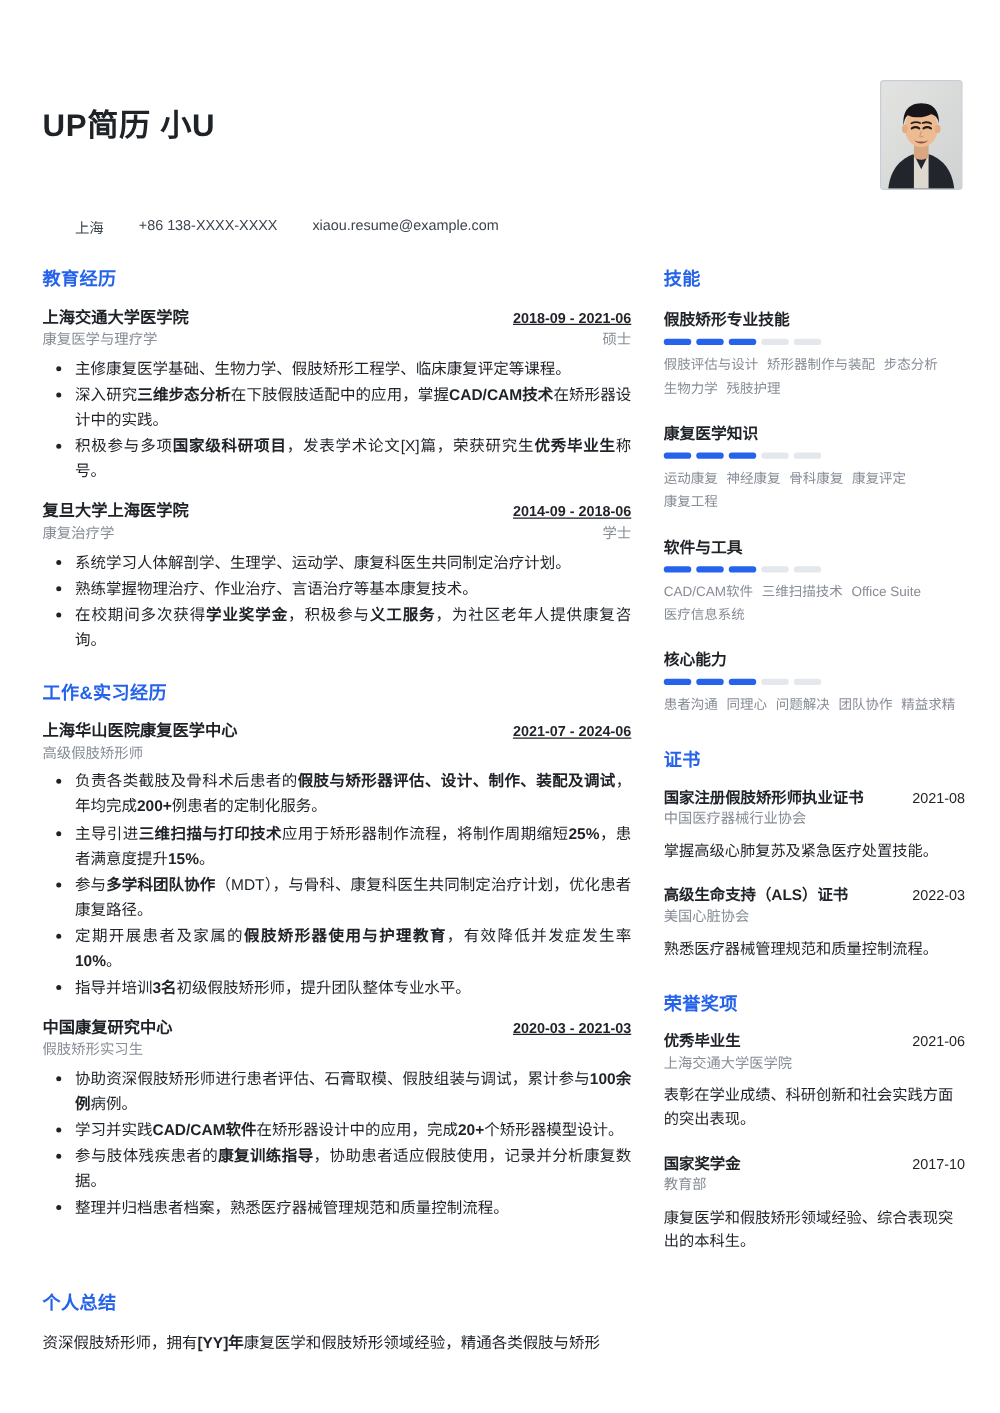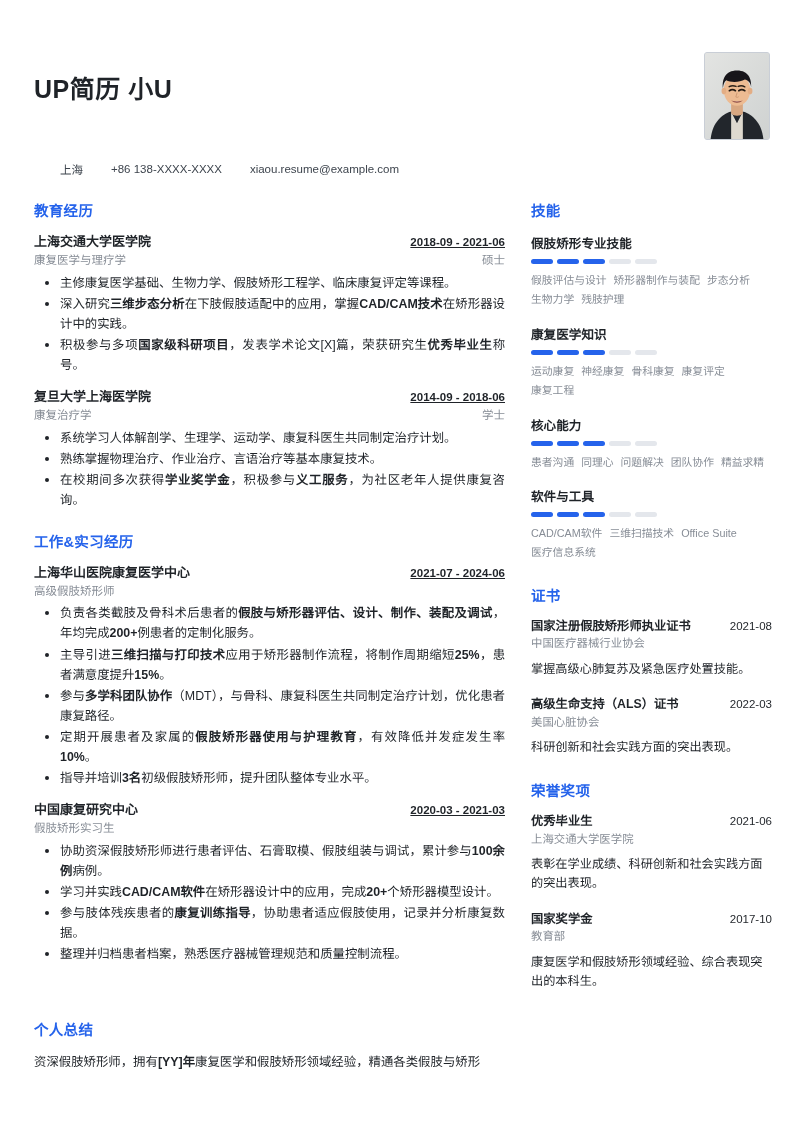--- a/index.html
+++ b/index.html
@@ -13,21 +13,21 @@
     height: 1130px;
     overflow: hidden;
     font-family: "Liberation Sans", "DejaVu Sans", sans-serif;
     color: #1f2328;
     -webkit-font-smoothing: antialiased;
   }
   .page {
     width: 800px;
     height: 1130px;
     position: relative;
-    padding: 0 26px;
+    padding: 12px 26px;
     overflow: hidden;
   }
 
   
   .header {
     display: flex;
     align-items: flex-start;
     justify-content: space-between;
     padding-top: 52px;
   }
@@ -379,40 +379,40 @@
               <div class="meter">
                 <i class="on"></i>
                 <i class="on"></i>
                 <i class="on"></i>
                 <i></i>
                 <i></i>
               </div>
               <div class="tags"><span>运动康复</span><span>神经康复</span><span>骨科康复</span><span>康复评定</span><span>康复工程</span></div>
             </div>
             <div class="skill">
+              <div class="skill-name">软件与工具</div>
+              <div class="meter">
+                <i class="on"></i>
+                <i class="on"></i>
+                <i class="on"></i>
+                <i></i>
+                <i></i>
+              </div>
+              <div class="tags"><span>CAD/CAM软件</span><span>三维扫描技术</span><span>Office Suite</span><span>医疗信息系统</span></div>
+            </div>
+            <div class="skill">
               <div class="skill-name">核心能力</div>
               <div class="meter">
                 <i class="on"></i>
                 <i class="on"></i>
                 <i class="on"></i>
                 <i></i>
                 <i></i>
               </div>
               <div class="tags"><span>患者沟通</span><span>同理心</span><span>问题解决</span><span>团队协作</span><span>精益求精</span></div>
-            </div>
-            <div class="skill">
-              <div class="skill-name">软件与工具</div>
-              <div class="meter">
-                <i class="on"></i>
-                <i class="on"></i>
-                <i class="on"></i>
-                <i></i>
-                <i></i>
-              </div>
-              <div class="tags"><span>CAD/CAM软件</span><span>三维扫描技术</span><span>Office Suite</span><span>医疗信息系统</span></div>
             </div>
           </div>
       </div>
 
       <div class="sec-right">
         <div class="sec-title">证书</div>
         <div id="certificate-items">
             <div class="ca-item">
               <div class="ca-row">
                 <div class="ca-name">国家注册假肢矫形师执业证书</div>
@@ -420,21 +420,21 @@
               </div>
               <div class="ca-issuer">中国医疗器械行业协会</div>
               <div class="ca-desc">掌握高级心肺复苏及紧急医疗处置技能。</div>
             </div>
             <div class="ca-item">
               <div class="ca-row">
                 <div class="ca-name">高级生命支持（ALS）证书</div>
                 <div class="ca-date">2022-03</div>
               </div>
               <div class="ca-issuer">美国心脏协会</div>
-              <div class="ca-desc">科研创新和社会实践方面的突出表现。</div>
+              <div class="ca-desc">熟悉医疗器械管理规范和质量控制流程。</div>
             </div>
           </div>
       </div>
 
       <div class="sec-right">
         <div class="sec-title">荣誉奖项</div>
         <div id="award-items">
             <div class="ca-item">
               <div class="ca-row">
                 <div class="ca-name">优秀毕业生</div>

